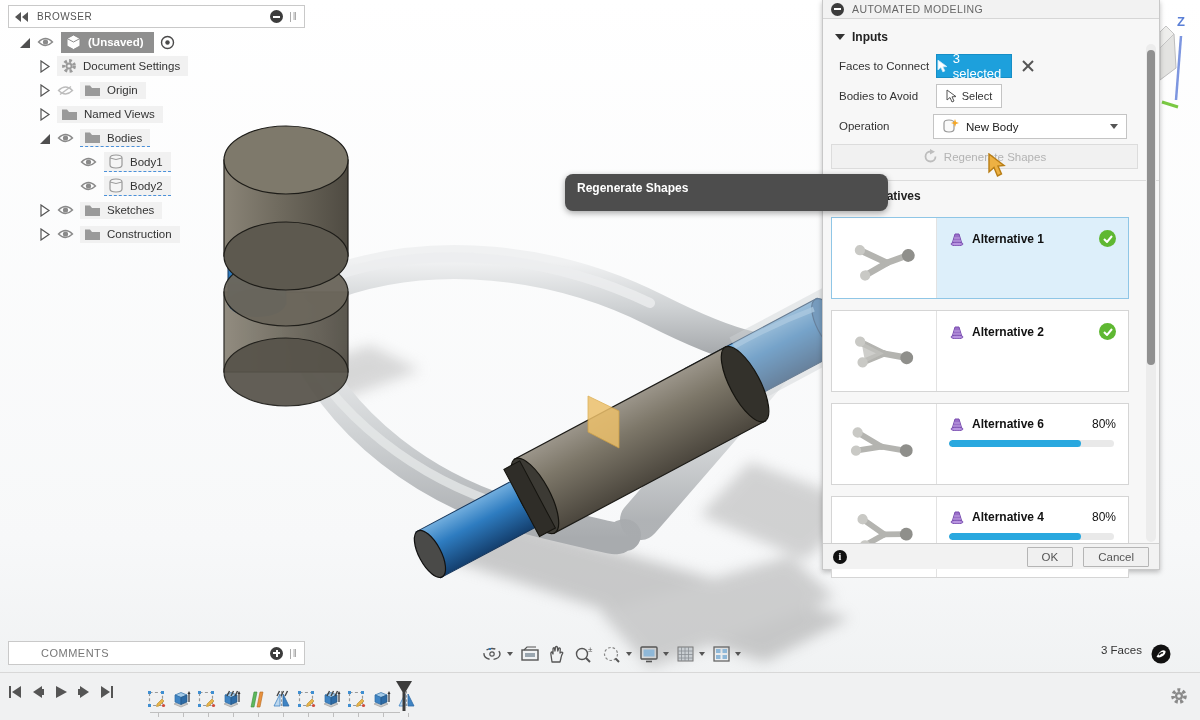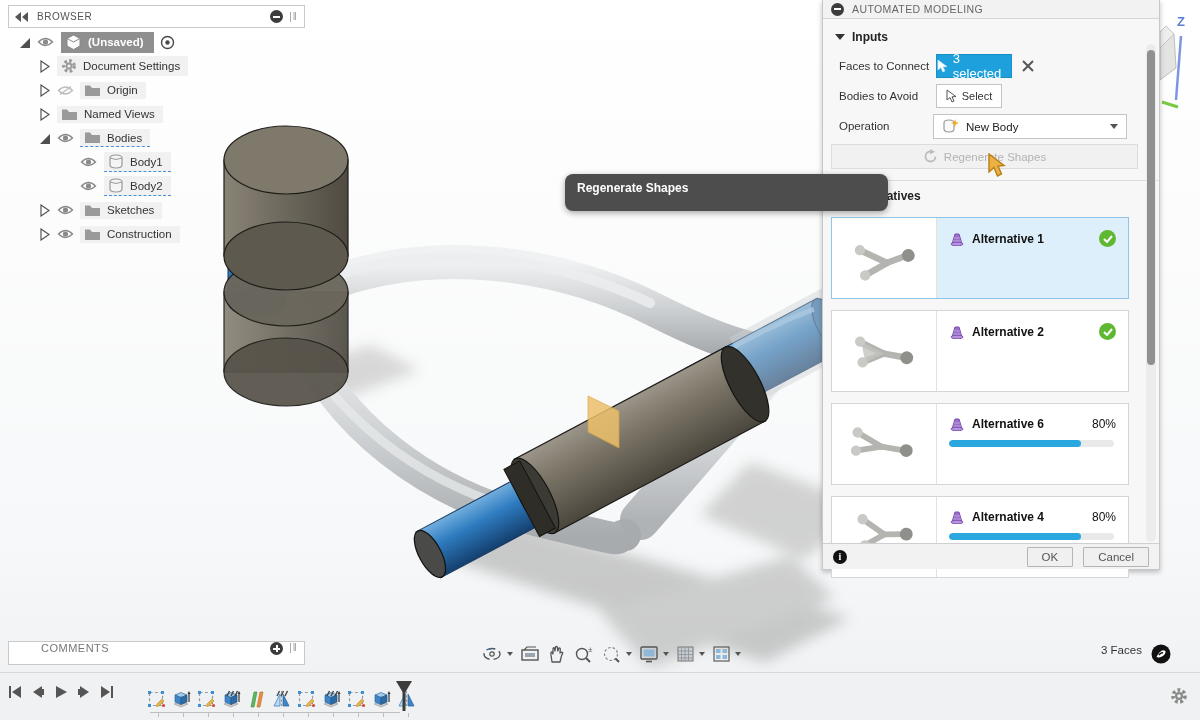--- a/index.html
+++ b/index.html
@@ -94,21 +94,21 @@
   #ok-btn { margin-left:auto; }
 
   
   #cursor { left:986px; top:153px; z-index:60; }
 
   
   #viewcube { left:1160px; top:8px; width:40px; height:115px; z-index:2; }
 
   
   #comments-bar { left:8px; top:641px; width:297px; height:24px; background:#fff;
-    border:1px solid #c9c9c9; display:flex; padding:0 6px; z-index:5; }
+    border:1px solid #c9c9c9; display:flex; align-items:center; padding:0 6px; z-index:5; }
   #comments-bar .title { font-size:11px; color:#777; letter-spacing:.5px; margin-left:26px; flex:1; }
 
   
   #nav-toolbar { left:480px; top:642px; height:24px; display:flex; align-items:center; gap:5px; z-index:5; }
   .nav-btn { display:flex; align-items:center; gap:2px; padding:1px; }
   .nav-caret { width:0; height:0; border-left:3.5px solid transparent; border-right:3.5px solid transparent;
     border-top:4.5px solid #555; margin-left:2px; }
 
   
   #faces-status { left:1090px; top:644px; display:flex; align-items:flex-start; gap:9px; z-index:5;margin-left:11px; }

